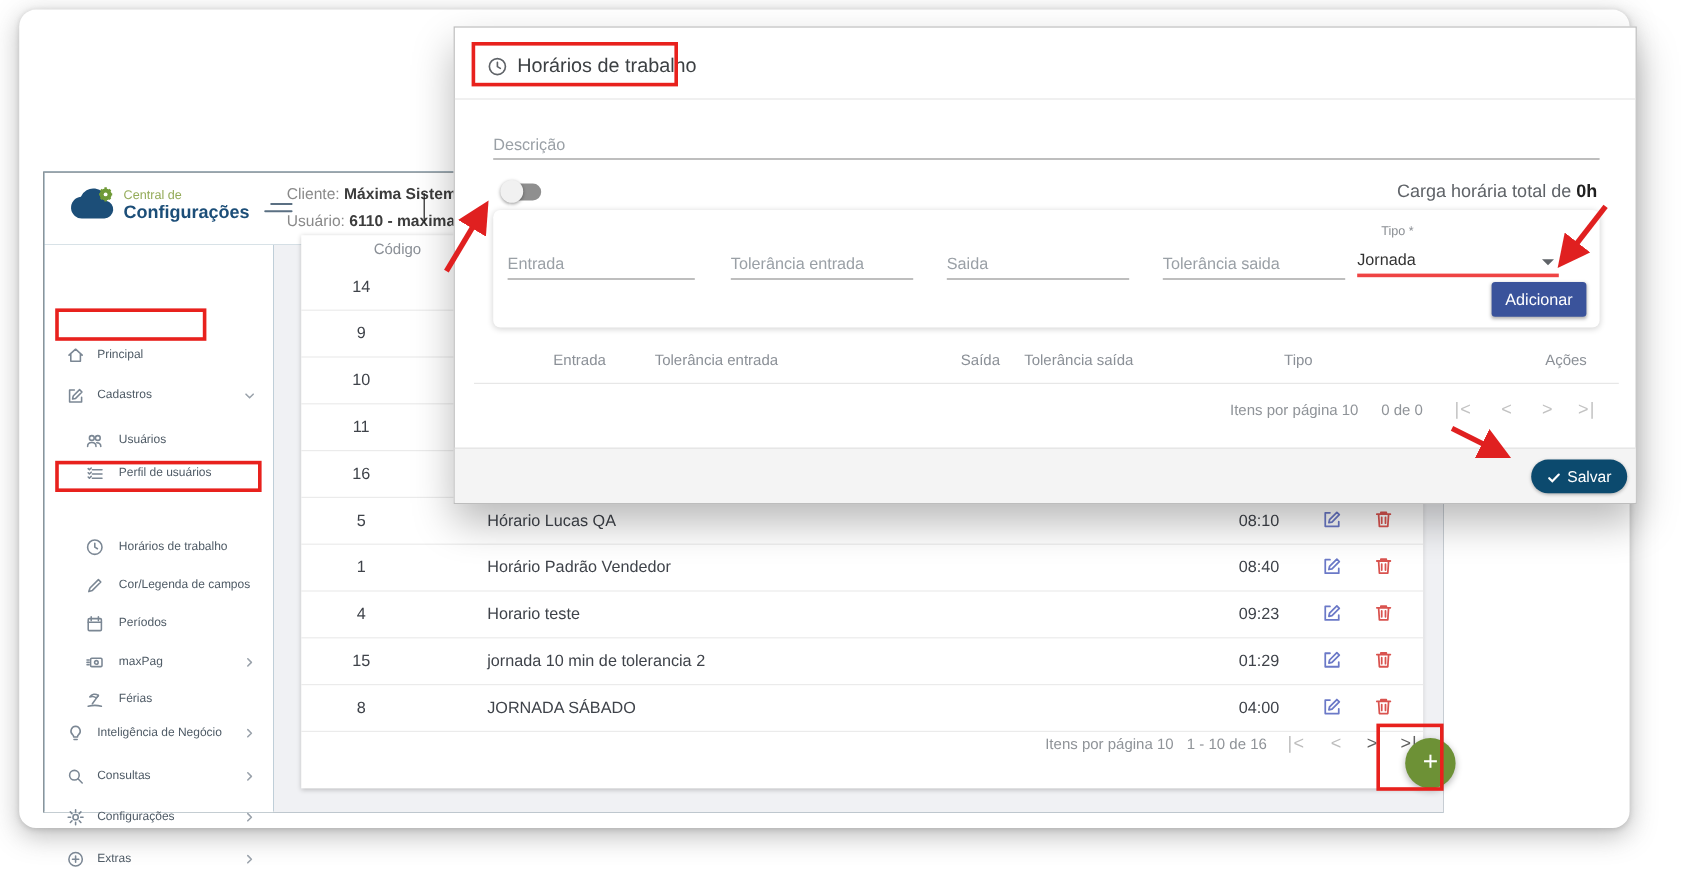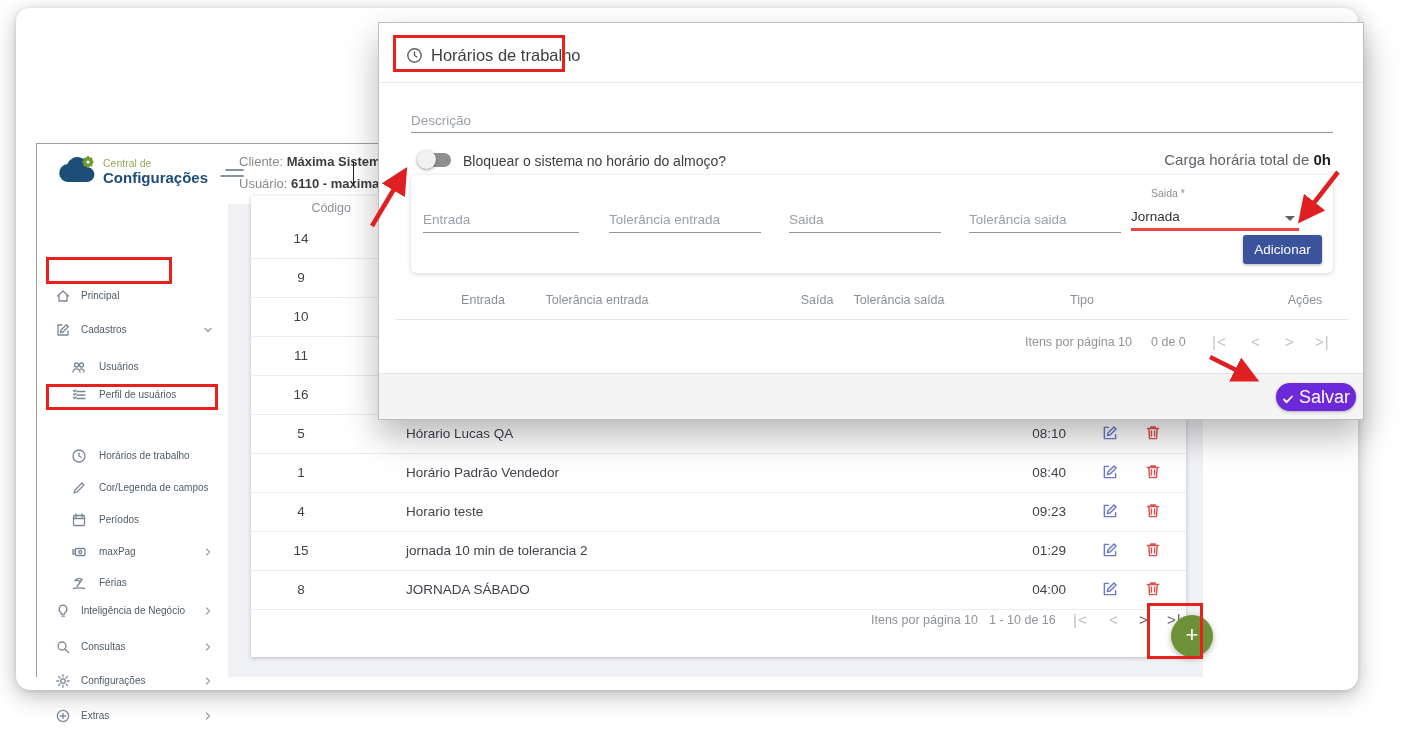--- a/index.html
+++ b/index.html
@@ -85,21 +85,21 @@
     border-left:5px solid transparent; border-right:5px solid transparent; border-top:5px solid #5f6368; }
   #add-btn { position:absolute; left:832px; top:60px; width:79px; height:29px; background:#3a539b;
     color:#fff; font-size:13.5px; border:none; border-radius:3px; cursor:pointer;
     box-shadow:0 1px 3px rgba(0,0,0,.3); font-family:"Liberation Sans",sans-serif; }
 
   .m-th { position:absolute; top:270px; transform:translateX(-50%); font-size:12.5px; color:#8b9097; white-space:nowrap; }
   #m-sep { position:absolute; left:16px; top:296px; width:954px; height:1px; background:#e7e7e7; }
   #modal-footer { position:absolute; left:0; bottom:0; width:100%; height:46px; background:#f4f4f4;
     border-top:1px solid #e3e3e3; }
   #save-btn { position:absolute; right:7px; top:9px; width:80px; height:28px; border-radius:14px;
-    background:#6d28d9; color:#fff; border:none; font-size:18px; cursor:pointer;
+    background:#0c4a6e; color:#fff; border:none; font-size:13px; cursor:pointer;
     font-family:"Liberation Sans",sans-serif; box-shadow:0 1px 3px rgba(0,0,0,.3); }
   #save-btn svg { vertical-align:-2px; margin-right:5px; }
 
   
   .redbox { position:absolute; border:3px solid #e8211d; z-index:55; pointer-events:none; }
   #arrow-layer { position:absolute; left:0; top:0; z-index:70; pointer-events:none; }
   svg.ic { display:block; width:100%; height:100%; fill:none; stroke:currentColor;
     stroke-width:1.3; stroke-linecap:round; stroke-linejoin:round; }
 </style>
 </head>
@@ -413,31 +413,30 @@
       <span id="modal-title">Horários de trabalho</span>
       <div class="redbox" style="left:14px; top:12px; width:172px; height:37px;"></div>
     </div>
 
     <input id="desc-input" class="uline" type="text" placeholder="Descrição" style="">
 
     <div id="toggle">
       <div class="track"></div>
       <div class="thumb"></div>
     </div>
-    <span id="toggle-label">Bloquear o sistema no horário do almoço?</span>
     <span id="carga">
       <span>Carga horária total de </span><b>0h</b>
     </span>
 
     <div id="form-card">
       <input class="uline f-in" style="left: 12px; width: 156px;" type="text" placeholder="Entrada">
       <input class="uline f-in" style="left: 198px; width: 152px;" type="text" placeholder="Tolerância entrada">
       <input class="uline f-in" style="left: 378px; width: 152px;" type="text" placeholder="Saida">
       <input class="uline f-in" style="left: 558px; width: 152px;" type="text" placeholder="Tolerância saida">
-      <span id="tipo-label">Saida *</span>
+      <span id="tipo-label">Tipo *</span>
       <div id="tipo-select">
         <span id="tipo-value">Jornada</span>
         <span id="tipo-caret"></span>
       </div>
       <button id="add-btn">Adicionar</button>
     </div>
 
     <span class="m-th" style="left:104px">Entrada</span>
     <span class="m-th" style="left:218px">Tolerância entrada</span>
     <span class="m-th" style="left:438px">Saída</span>

